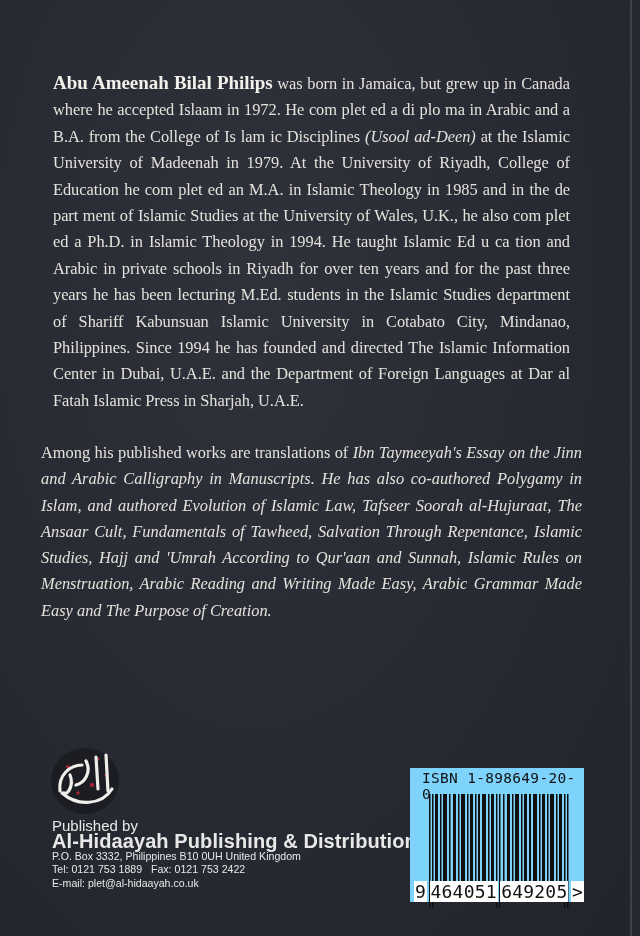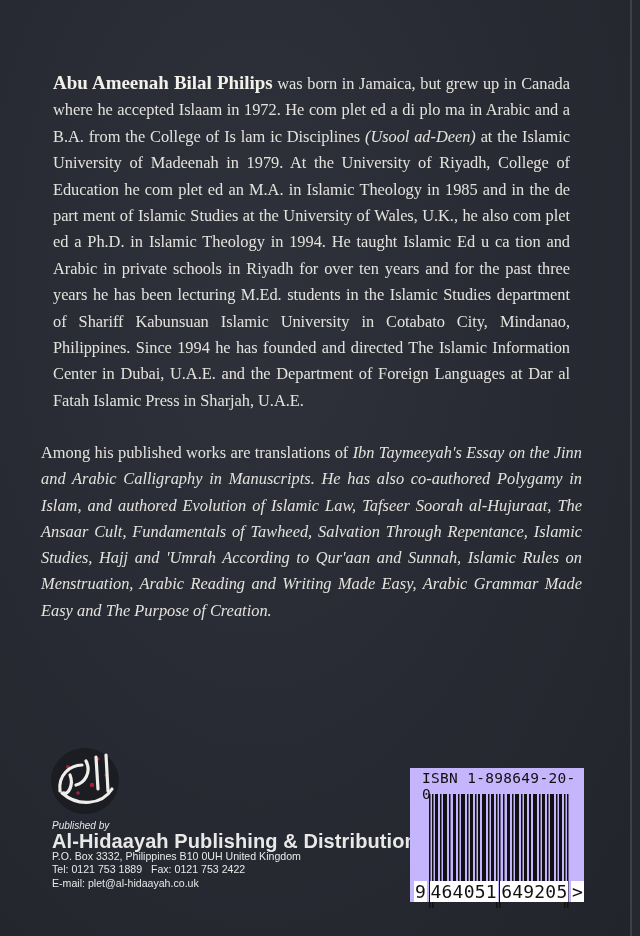--- a/index.html
+++ b/index.html
@@ -31,26 +31,26 @@
     font-size:16.4px; line-height:26.3px; text-align:justify;
   }
   .works i { font-style:italic; }
   .logo {
     position:absolute; left:48px; top:745px; width:74px; height:72px;
   }
   .publisher {
     position:absolute; left:52px; top:819px;
     font-family:"Liberation Sans", sans-serif; color:#e8e8e8;
   }
-  .publisher .pub-by { font-size:10px; line-height:13px;font-style:italic; }
+  .publisher .pub-by { font-size:15px; line-height:13px; }
   .publisher .pub-name { font-size:20px; font-weight:bold; line-height:18px; letter-spacing:.1px; }
   .publisher .pub-line { font-size:10.6px; line-height:13.4px; }
   .isbn-box {
     position:absolute; left:410px; top:768px; width:174px; height:134px;
-    background:#c4b5fd; color:#111;
+    background:#7dd3fc; color:#111;
     font-family:"DejaVu Sans Mono", monospace;
   }
   .isbn-label {
     position:absolute; left:12px; top:2px; font-size:14.5px; letter-spacing:.3px;
   }
   .bars {
     position:absolute; left:19px; top:26px; width:154px; height:114px;
   }
   .ean {
     position:absolute; left:4px; top:113px; font-size:18px; letter-spacing:.2px; width:170px;

